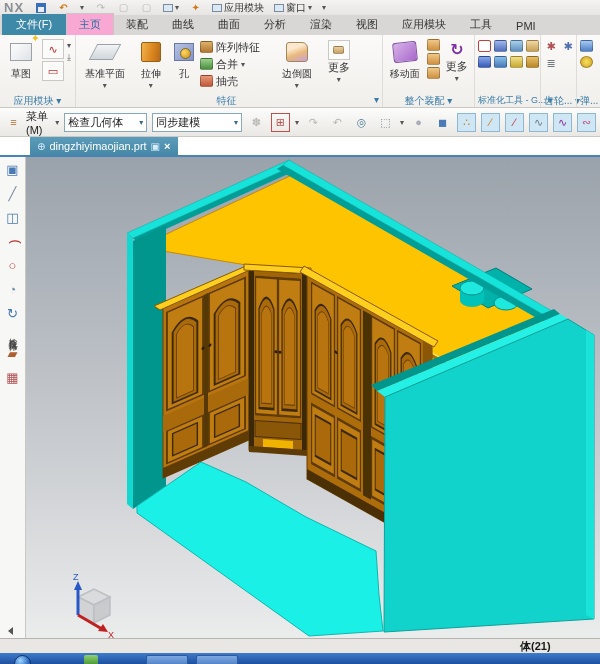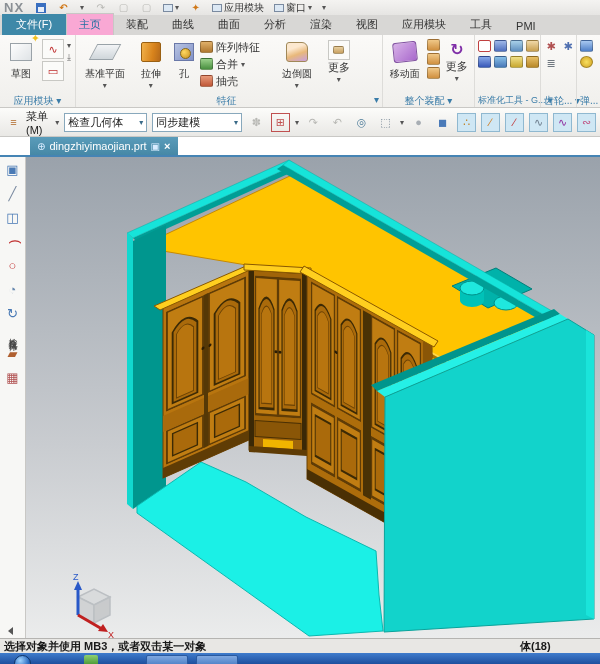--- a/index.html
+++ b/index.html
@@ -466,22 +466,21 @@
         <text x="47" y="423" font-size="9" fill="#2858c8">Z</text>
         <line x1="52" y1="458" x2="76" y2="472" stroke="#c02020" stroke-width="3"></line>
         <polygon points="82,475 72,474 77,467" fill="#c02020"></polygon>
         <text x="82" y="481" font-size="9" fill="#c02020">X</text>
       </g>
     </svg>
   </div>
 </div>
 
 <div class="statusbar" style="position:relative;">
-  <span>选择对象并使用 MB3，或者双击某一对象</span>
-  <span class="right-msg">体(18)</span>
+  <span class="right-msg">体(21)</span>
 </div>
 
 <div class="taskbar">
   <span class="orb"></span>
   <span class="tb-ic" style="left:84px; background:linear-gradient(#8fd070,#3a8a28);"></span>
   <span class="tb-btn" style="left:146px;"></span>
   <span class="tb-btn" style="left:196px;"></span>
 </div>
 
 </body></html>

